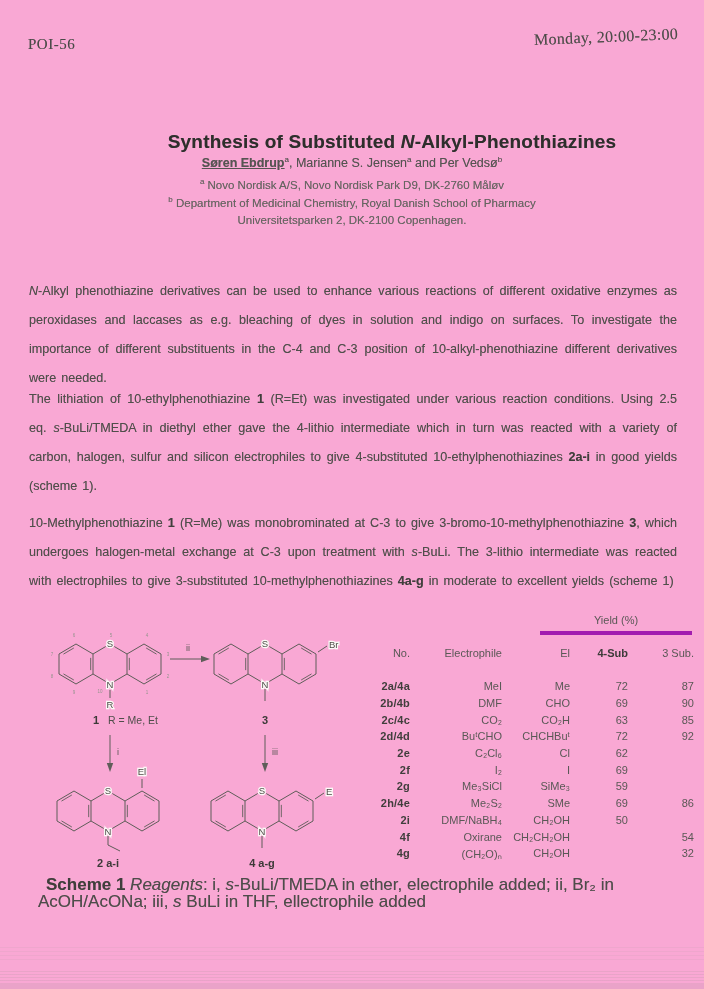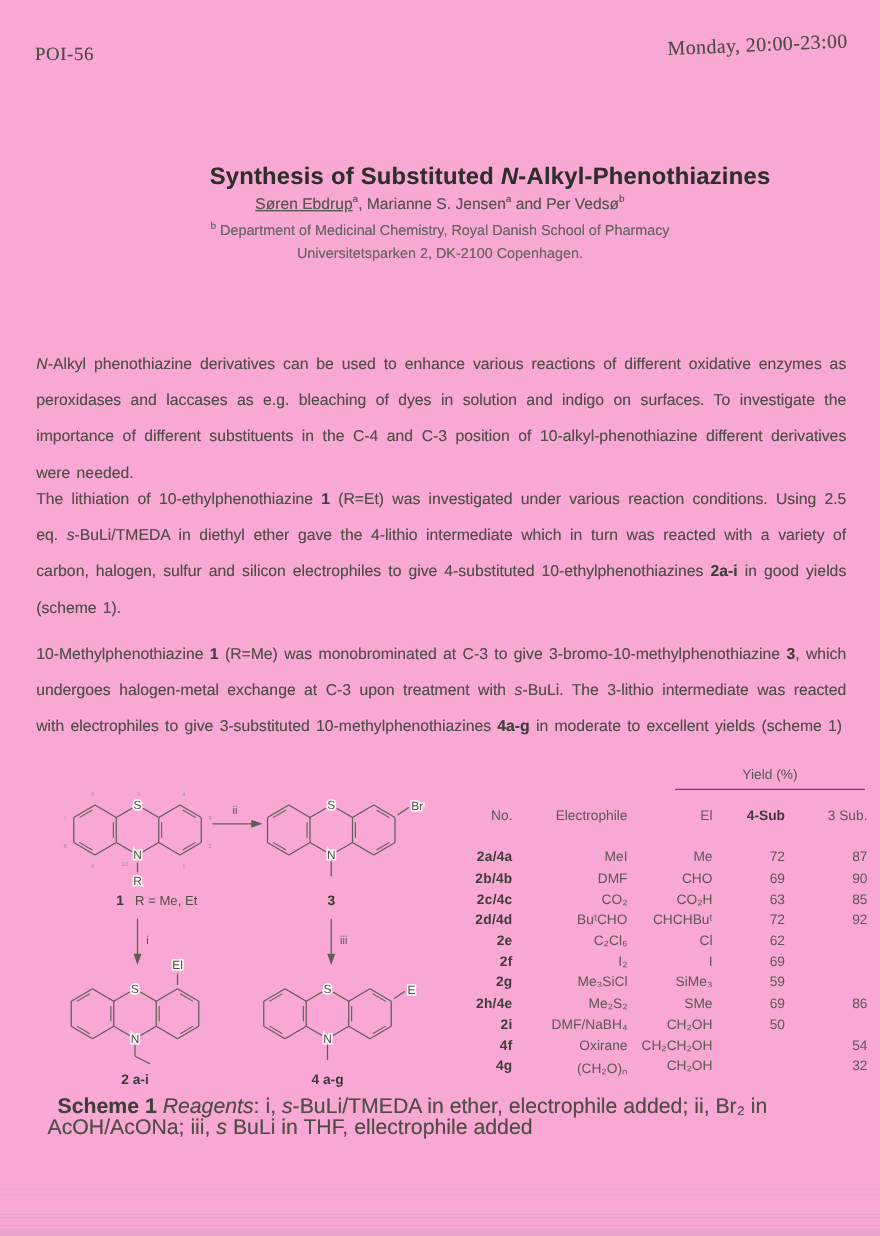--- a/index.html
+++ b/index.html
@@ -11,42 +11,42 @@
             font-size:15px;color:#4a4a48;letter-spacing:.5px;}
   .hdr-right{position:absolute;right:26px;top:28px;font-family:"Liberation Serif",serif;
              font-size:16px;color:#4e4c4a;transform:rotate(-2.4deg);letter-spacing:.3px;}
 
   .title{position:absolute;left:0;top:118px;width:100%;text-align:center;
          font-size:19px;font-weight:bold;color:#2e2e2c;letter-spacing:.2px;margin-left:40px;}
   .title .it{font-style:italic;}
 
   .authors{position:absolute;left:0;top:156px;width:100%;text-align:center;
            font-size:12.5px;color:#565452;}
-  .authors .ul{text-decoration:underline;}
+  .authors .ul{text-decoration:underline;font-weight:bold;}
   sup{font-size:8px;vertical-align:super;line-height:0;}
 
   .affils{position:absolute;left:0;top:177px;width:100%;text-align:center;
           font-size:11.5px;line-height:17.5px;color:#676562;}
 
   .para{position:absolute;left:29px;width:648px;font-size:12.6px;line-height:29px;
         text-align:justify;color:#504e4b;word-spacing:1.5px;}
   .p1{top:264px;} .p2{top:372px;} .p3{top:496px;}
   .b{font-weight:bold;color:#403e3c;} .it{font-style:italic;}
 
   .scheme{position:absolute;left:30px;top:612px;width:334px;height:268px;}
   svg text{font-family:"Liberation Sans",sans-serif;}
   .atom{font-size:9.5px;fill:#4f4d49;paint-order:stroke;stroke:#fbfaf7;stroke-width:2.5px;}
   .posnum{font-size:4.5px;fill:#96948e;}
   .slabel{font-size:11px;font-weight:bold;fill:#3c3a38;}
   .slabel2{font-size:10.5px;fill:#504e4b;}
   .arrlab{font-size:9px;fill:#5a5855;}
 
   .ytable{position:absolute;left:362px;top:612px;width:338px;height:260px;font-size:11px;}
   .yield-head{position:absolute;left:178px;top:2px;width:152px;text-align:center;
-              color:#5a5856;padding-bottom:5px;border-bottom:1px solid #a21caf;}
+              color:#5a5856;padding-bottom:5px;border-bottom:4px solid #a21caf;}
   .trow{display:grid;grid-template-columns:48px 92px 68px 58px 66px;align-items:center;height:16.7px;}
   .thead{position:absolute;left:0;top:33px;width:100%;color:#4c4a48;}
   .thead .c3{font-weight:600;color:#3d3b39;}
   .tbody{position:absolute;left:0;top:66px;width:100%;}
   .tcell{text-align:right;color:#5a5856;white-space:nowrap;}
   .c0{font-weight:bold;color:#403e3c;letter-spacing:.2px;}
 
   .caption{position:absolute;left:38px;top:876px;width:634px;font-size:17px;
            line-height:17px;color:#4e4c4a;text-indent:8px;}
 
@@ -62,20 +62,21 @@
 <div class="page">
 
   <div class="hdr-left scan">POI-56</div>
   <div class="hdr-right scan">Monday, 20:00-23:00</div>
 
   <h1 class="title scan"><span>Synthesis of Substituted </span><span class="it">N</span><span>-Alkyl-Phenothiazines</span></h1>
 
   <div class="authors scan"><span class="ul">Søren Ebdrup</span><sup>a</sup><span>, Marianne S. Jensen</span><sup>a</sup><span> and Per Vedsø</span><sup>b</sup></div>
 
   <div class="affils scan">
+    <div><sup>a</sup><span> Novo Nordisk A/S, Novo Nordisk Park D9, DK-2760 Måløv</span></div>
     <div><sup>b</sup><span> Department of Medicinal Chemistry, Royal Danish School of Pharmacy</span></div>
     <div><span>Universitetsparken 2, DK-2100 Copenhagen.</span></div>
   </div>
 
   <p class="para p1 scan"><span class="it">N</span><span>-Alkyl phenothiazine derivatives can be used to enhance various reactions of different oxidative enzymes as peroxidases and laccases as  e.g. bleaching of dyes in solution and indigo on surfaces. To investigate the importance of different substituents in the C-4 and C-3 position of 10-alkyl-phenothiazine different derivatives were needed.</span></p>
 
   <p class="para p2 scan"><span>The lithiation of 10-ethylphenothiazine </span><span class="b">1</span><span> (R=Et) was investigated under various reaction conditions. Using 2.5 eq. </span><span class="it">s</span><span>-BuLi/TMEDA in diethyl ether gave the 4-lithio intermediate which in turn was reacted with a variety of carbon, halogen, sulfur and silicon electrophiles to give 4-substituted 10-ethylphenothiazines </span><span class="b">2a-i</span><span> in good yields (scheme 1).</span></p>
 
   <p class="para p3 scan"><span>10-Methylphenothiazine </span><span class="b">1</span><span> (R=Me) was monobrominated at C-3 to give 3-bromo-10-methylphenothiazine </span><span class="b">3</span><span>, which undergoes halogen-metal exchange at C-3 upon treatment with </span><span class="it">s</span><span>-BuLi. The 3-lithio intermediate was reacted with electrophiles to give 3-substituted 10-methylphenothiazines </span><span class="b">4a-g</span><span> in moderate to excellent yields (scheme 1)</span></p>
 

